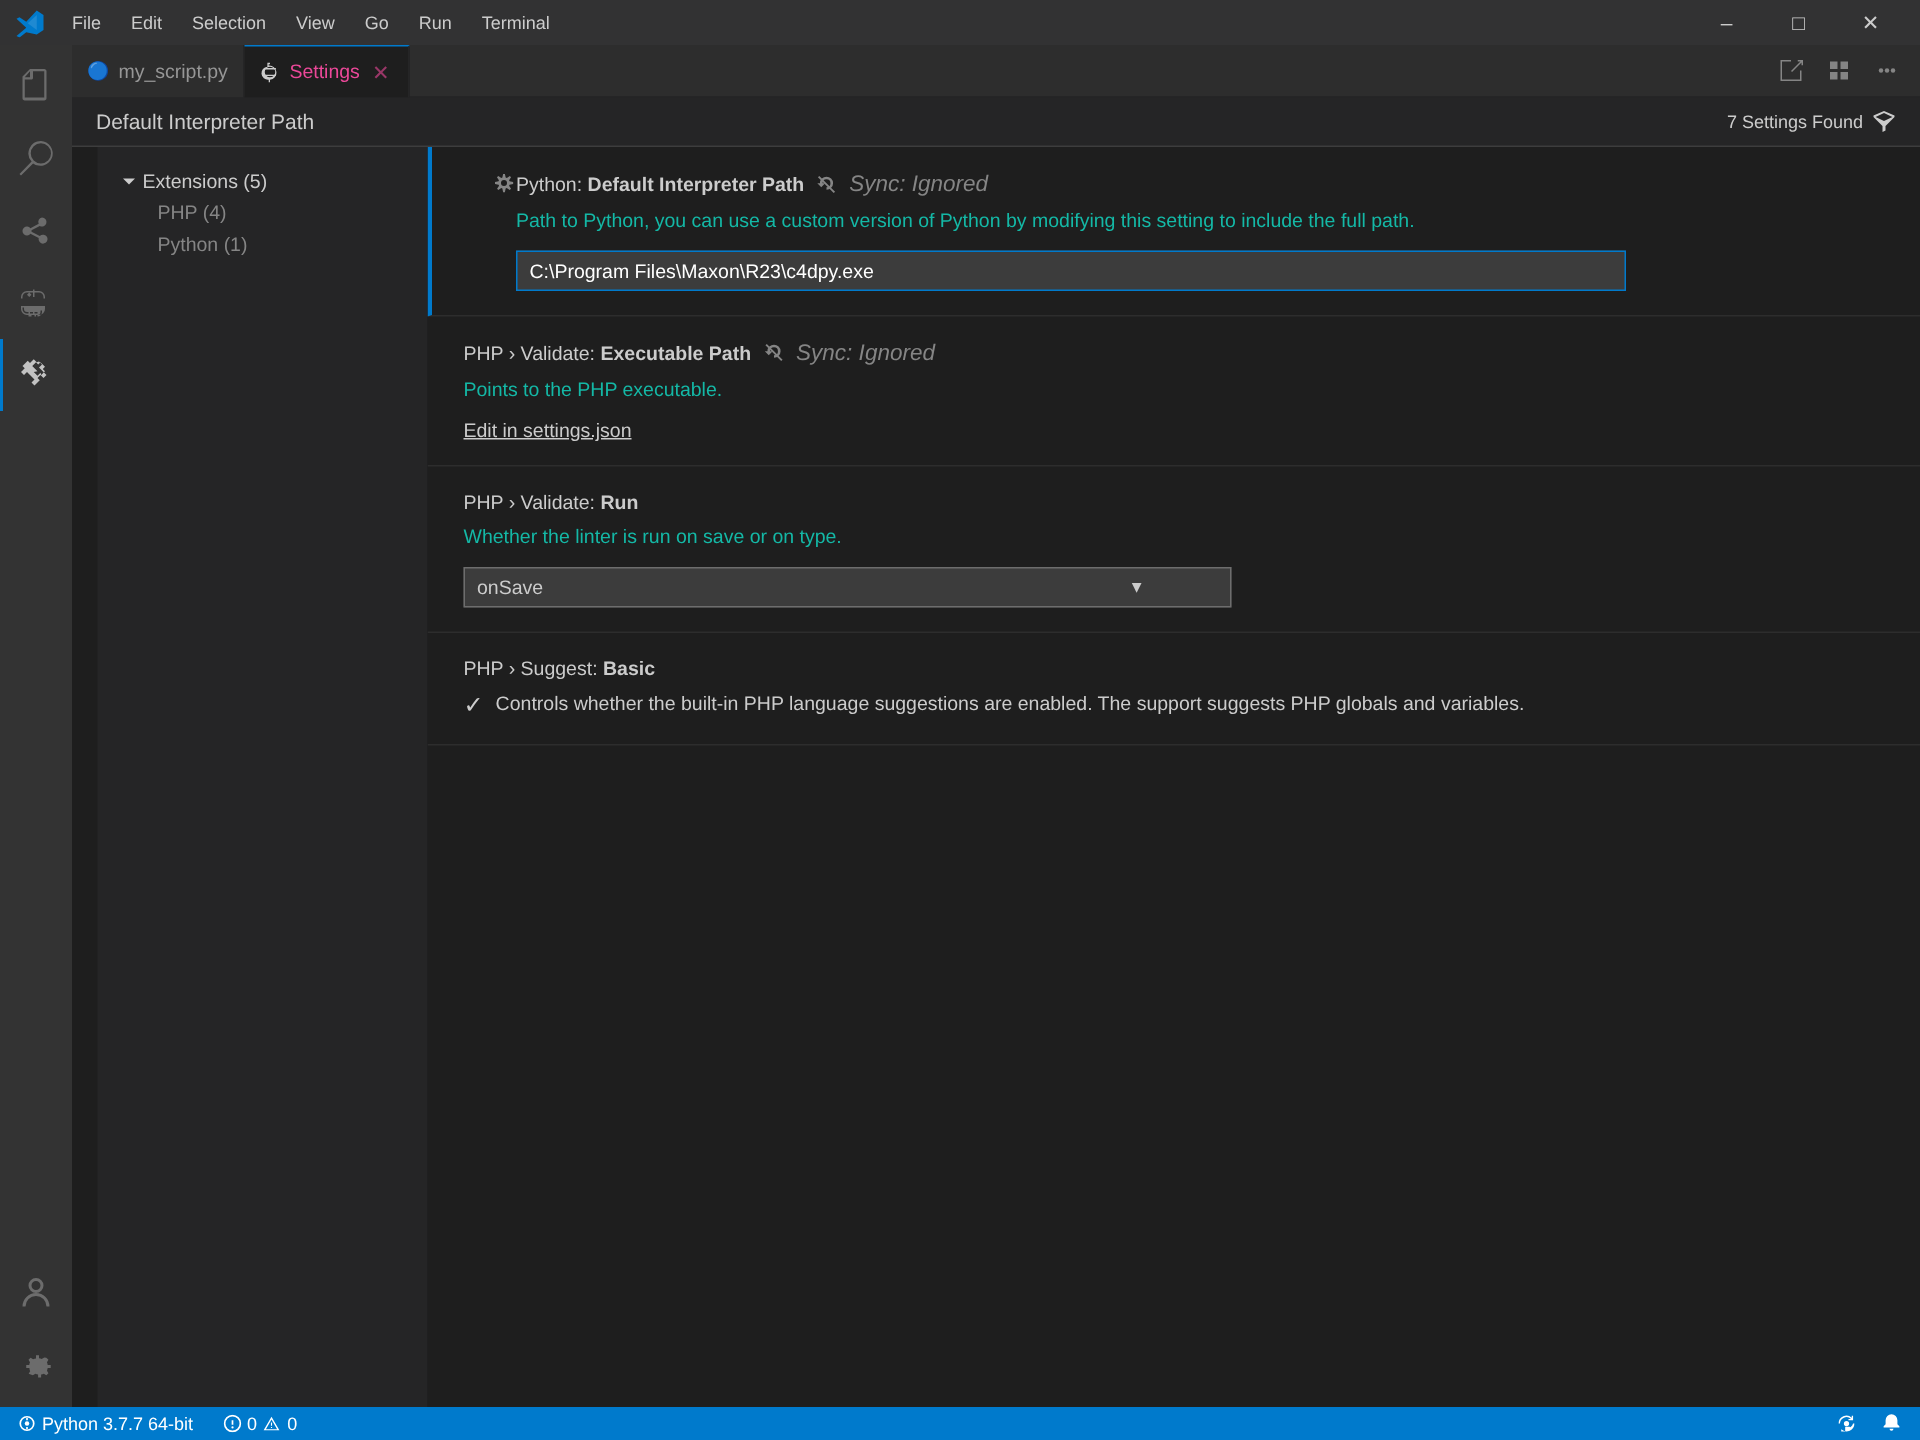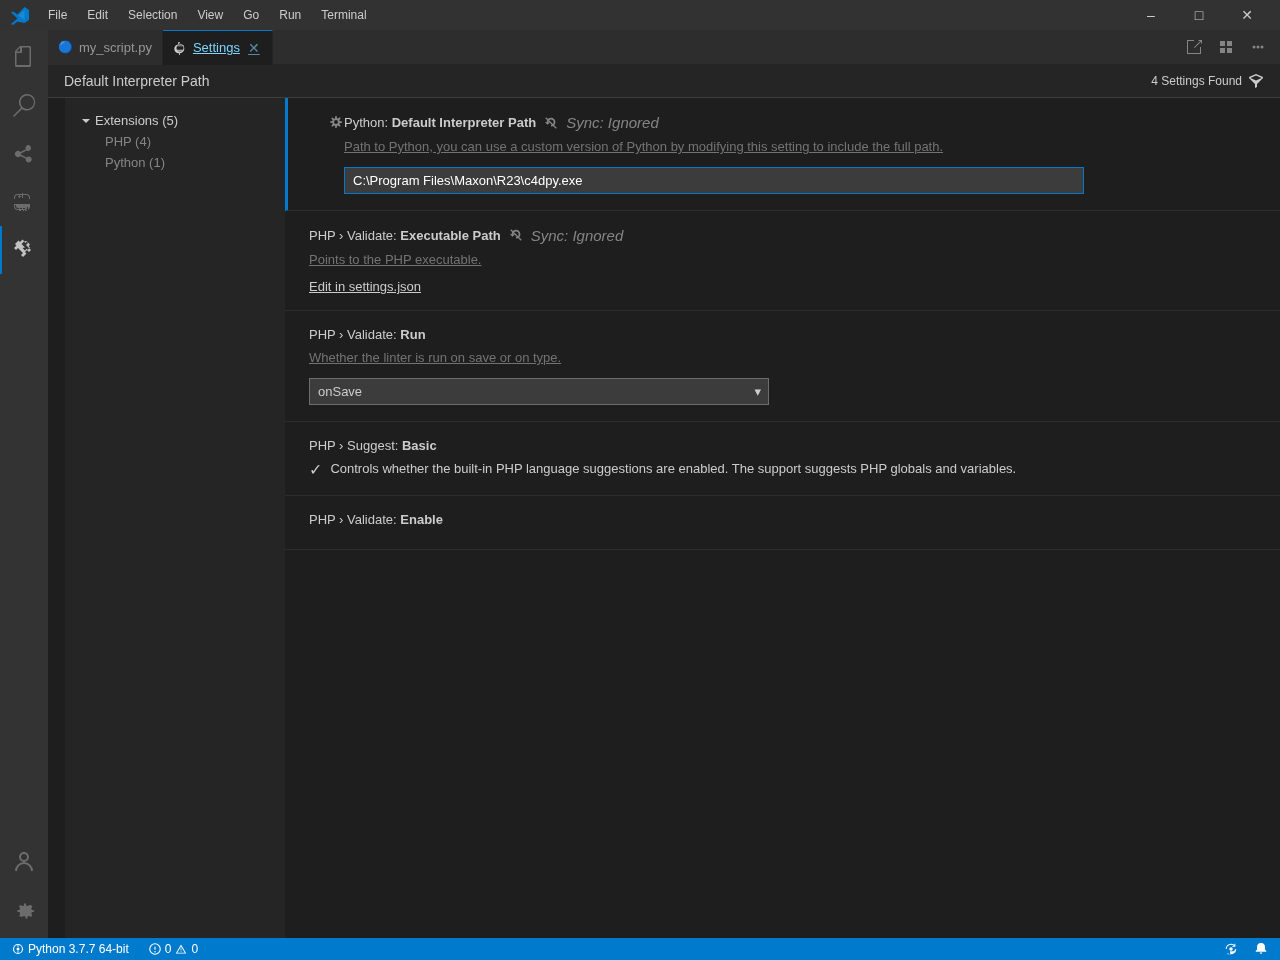--- a/index.html
+++ b/index.html
@@ -115,23 +115,22 @@
       padding: 0 10px;
       gap: 6px;
       cursor: pointer;
       font-size: 13px;
       border-right: 1px solid #252526;
       background: #2d2d2d;
       color: #969696;
     }
     .tab.active {
       background: #1e1e1e;
-      color: #7dd3fc;
+      color: #ec4899;
       border-top: 1px solid #007acc;
-      text-decoration: underline;
     }
     .tab-icon { font-size: 12px; }
     .tab-close {
       width: 16px;
       height: 16px;
       display: flex;
       align-items: center;
       justify-content: center;
       border-radius: 3px;
       font-size: 14px;
@@ -274,25 +273,24 @@
     }
     .setting-name strong {
       color: #cccccc;
     }
     .setting-sync {
       color: #858585;
       font-size: 15px;
       font-style: italic;
     }
     .setting-desc {
-      color: #737373;
+      color: #14b8a6;
       font-size: 13px;
       margin-bottom: 10px;
       line-height: 1.5;
-      text-decoration: underline;
     }
     .setting-input {
       width: 740px;
       background: #3c3c3c;
       border: 1px solid #007acc;
       color: #ffffff;
       padding: 5px 8px;
       font-size: 13px;
       outline: none;
     }
@@ -497,21 +495,21 @@
             </svg>
         </div>
       </div>
     </div>
 
     <div class="settings-top">
 
       <div class="settings-header">
         <span class="search-value">Default Interpreter Path</span>
         <div class="settings-count">
-          <span>4 Settings Found</span>
+          <span>7 Settings Found</span>
           <svg width="16" height="16" viewBox="0 0 16 16" fill="#cccccc">
               <path d="M8 1L1 4v1l6 6v4l2-1V11l6-6V4L8 1zm0 1.4L13.6 5 8 7.6 2.4 5 8 2.4zM2 5.6l5.5 4.9v3.3l1-.5V10.5L14 5.6V5l-6 2.7L2 5v.6z"></path>
             </svg>
         </div>
       </div>
 
     </div>
 
     <div class="settings-body">
 
@@ -570,47 +568,40 @@
         </div>
 
         <div class="setting-item" style="padding-left: 24px;">
           <div class="setting-title">
             <span class="setting-name">
               PHP › Validate: <strong>Run</strong>
             </span>
           </div>
           <div class="setting-desc">Whether the linter is run on save or on type.</div>
           <div class="select-wrapper">
-            <select class="setting-select" style="background:#3c3c3c;border:1px solid #6d6d6d;color:#cccccc;padding:5px 8px;font-size:13px;width:460px;appearance:none;cursor:pointer;">
+            <select class="setting-select" style="background:#3c3c3c;border:1px solid #6d6d6d;color:#cccccc;padding:5px 8px;font-size:13px;width:512px;appearance:none;cursor:pointer;">
               <option>onSave</option>
               <option>onType</option>
             </select>
             <span class="select-arrow">▾</span>
           </div>
         </div>
 
         <div class="setting-item" style="padding-left: 24px;">
           <div class="setting-title">
             <span class="setting-name">
               PHP › Suggest: <strong>Basic</strong>
             </span>
           </div>
           <div class="checkbox-row">
             <span class="checkbox-check">✓</span>
             <span class="checkbox-text">Controls whether the built-in PHP language suggestions are enabled. The support suggests PHP globals and variables.</span>
           </div>
         </div>
 
-        <div class="setting-item" style="padding-left: 24px;">
-          <div class="setting-title">
-            <span class="setting-name">
-              PHP › Validate: <strong>Enable</strong>
-            </span>
-          </div>
-        </div>
 
       </div>
     </div>
   </div>
 </div>
 
 <div class="status-bar">
   <div class="status-left">
     <div class="status-item">
       <svg width="12" height="12" viewBox="0 0 16 16" fill="white">

